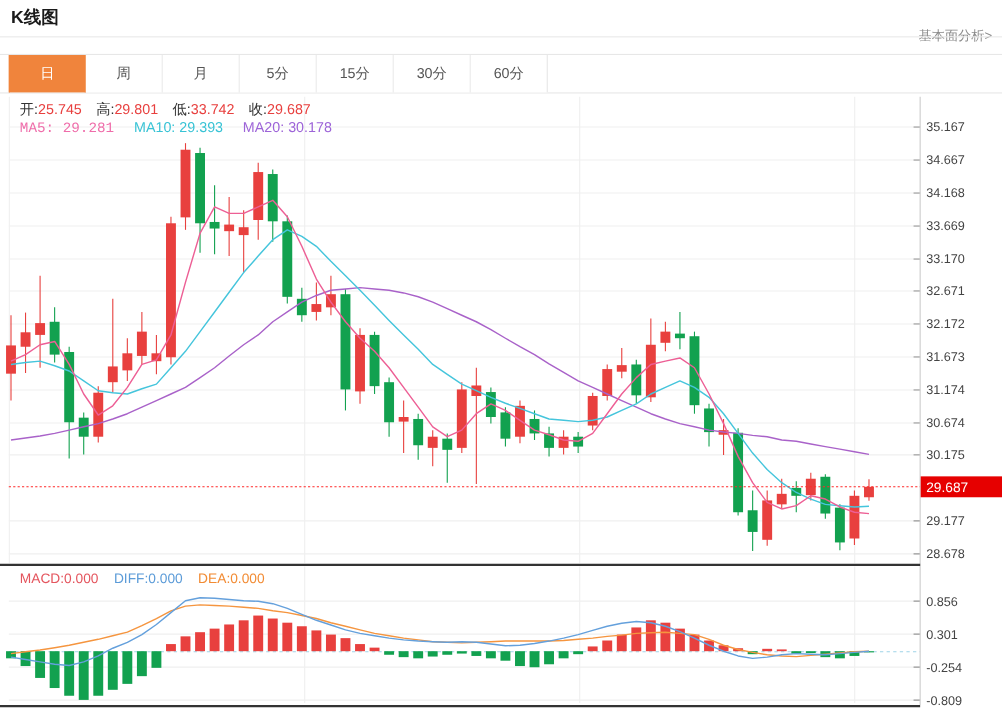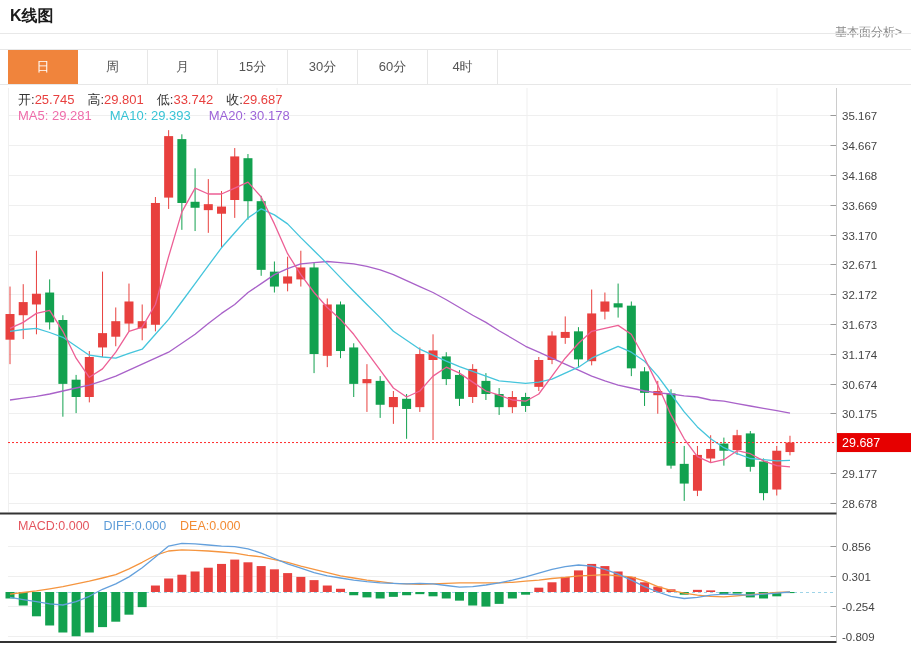--- a/index.html
+++ b/index.html
@@ -30,24 +30,24 @@
 <div class="page">
   <div class="page-title">K线图</div>
   <div class="top-link">基本面分析&gt;</div>
   <div class="header-divider"></div>
 
   <div class="tabrow">
     <div class="tabs" id="tabs">
         <div class="tab active">日</div>
         <div class="tab">周</div>
         <div class="tab">月</div>
+        <div class="tab">5分</div>
         <div class="tab">15分</div>
         <div class="tab">30分</div>
         <div class="tab">60分</div>
-        <div class="tab">4时</div>
       </div>
   </div>
 
   <div class="chart-wrap">
     <svg id="chart" width="911" height="645">
         <g>
           <line x1="277" y1="88" x2="277" y2="512" stroke="#efefef" stroke-width="1"></line>
           <line x1="527" y1="88" x2="527" y2="512" stroke="#efefef" stroke-width="1"></line>
           <line x1="777" y1="88" x2="777" y2="512" stroke="#efefef" stroke-width="1"></line>
           <line x1="8" y1="115.5" x2="836.5" y2="115.5" stroke="#efefef" stroke-width="1"></line>
@@ -301,15 +301,15 @@
           <line x1="0" y1="642" x2="836.5" y2="642" stroke="#333333" stroke-width="2"></line>
         </g>
         <g>
           <rect x="837" y="433.05600000000004" width="74" height="19" fill="#e60000"></rect>
           <text x="842" y="447.05600000000004" font-size="12.5" fill="#ffffff">29.687</text>
         </g>
       </svg>
   </div>
 
   <div class="quote-row" id="quoteRow"><span class="lbl">开:</span><span class="val">25.745</span><span class="lbl">高:</span><span class="val">29.801</span><span class="lbl">低:</span><span class="val">33.742</span><span class="lbl">收:</span><span class="val">29.687</span></div>
-  <div class="ma-row" id="maRow"><span style="color: rgb(239, 109, 170);">MA5: 29.281</span><span style="color: rgb(56, 195, 213); text-align: center;">MA10: 29.393</span><span style="color: rgb(157, 100, 216);">MA20: 30.178</span></div>
+  <div class="ma-row" id="maRow"><span style="color: rgb(239, 109, 170); font-family: Liberation Mono, monospace;">MA5: 29.281</span><span style="color: rgb(56, 195, 213); text-align: center;">MA10: 29.393</span><span style="color: rgb(157, 100, 216);">MA20: 30.178</span></div>
   <div class="macd-row" id="macdRow"><span style="color: rgb(228, 85, 94);">MACD:0.000</span><span style="color: rgb(91, 155, 216);">DIFF:0.000</span><span style="color: rgb(242, 139, 51);">DEA:0.000</span></div>
 </div>
 
 </body></html>

